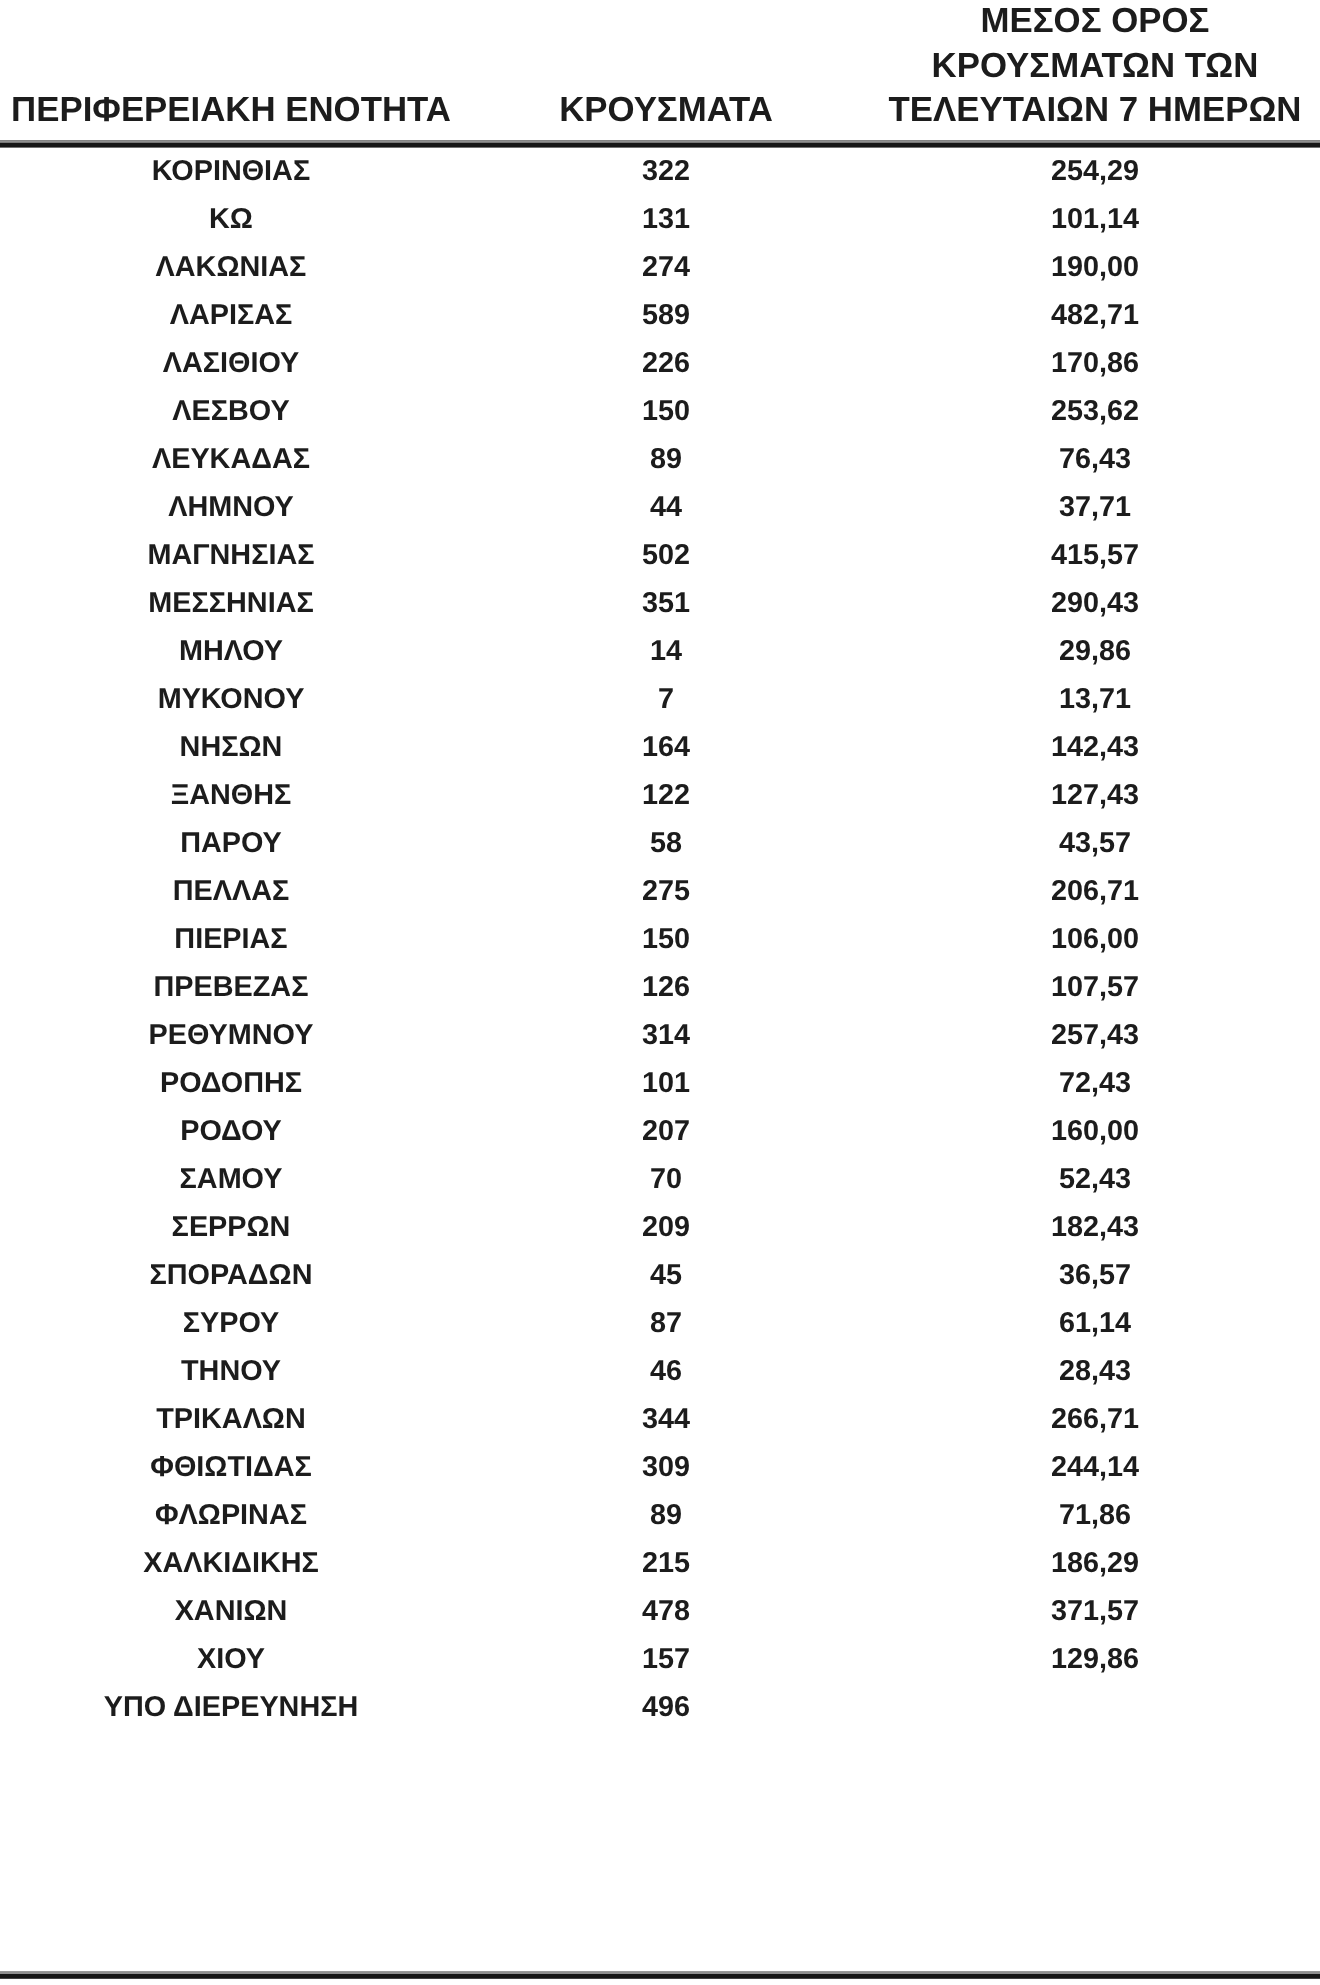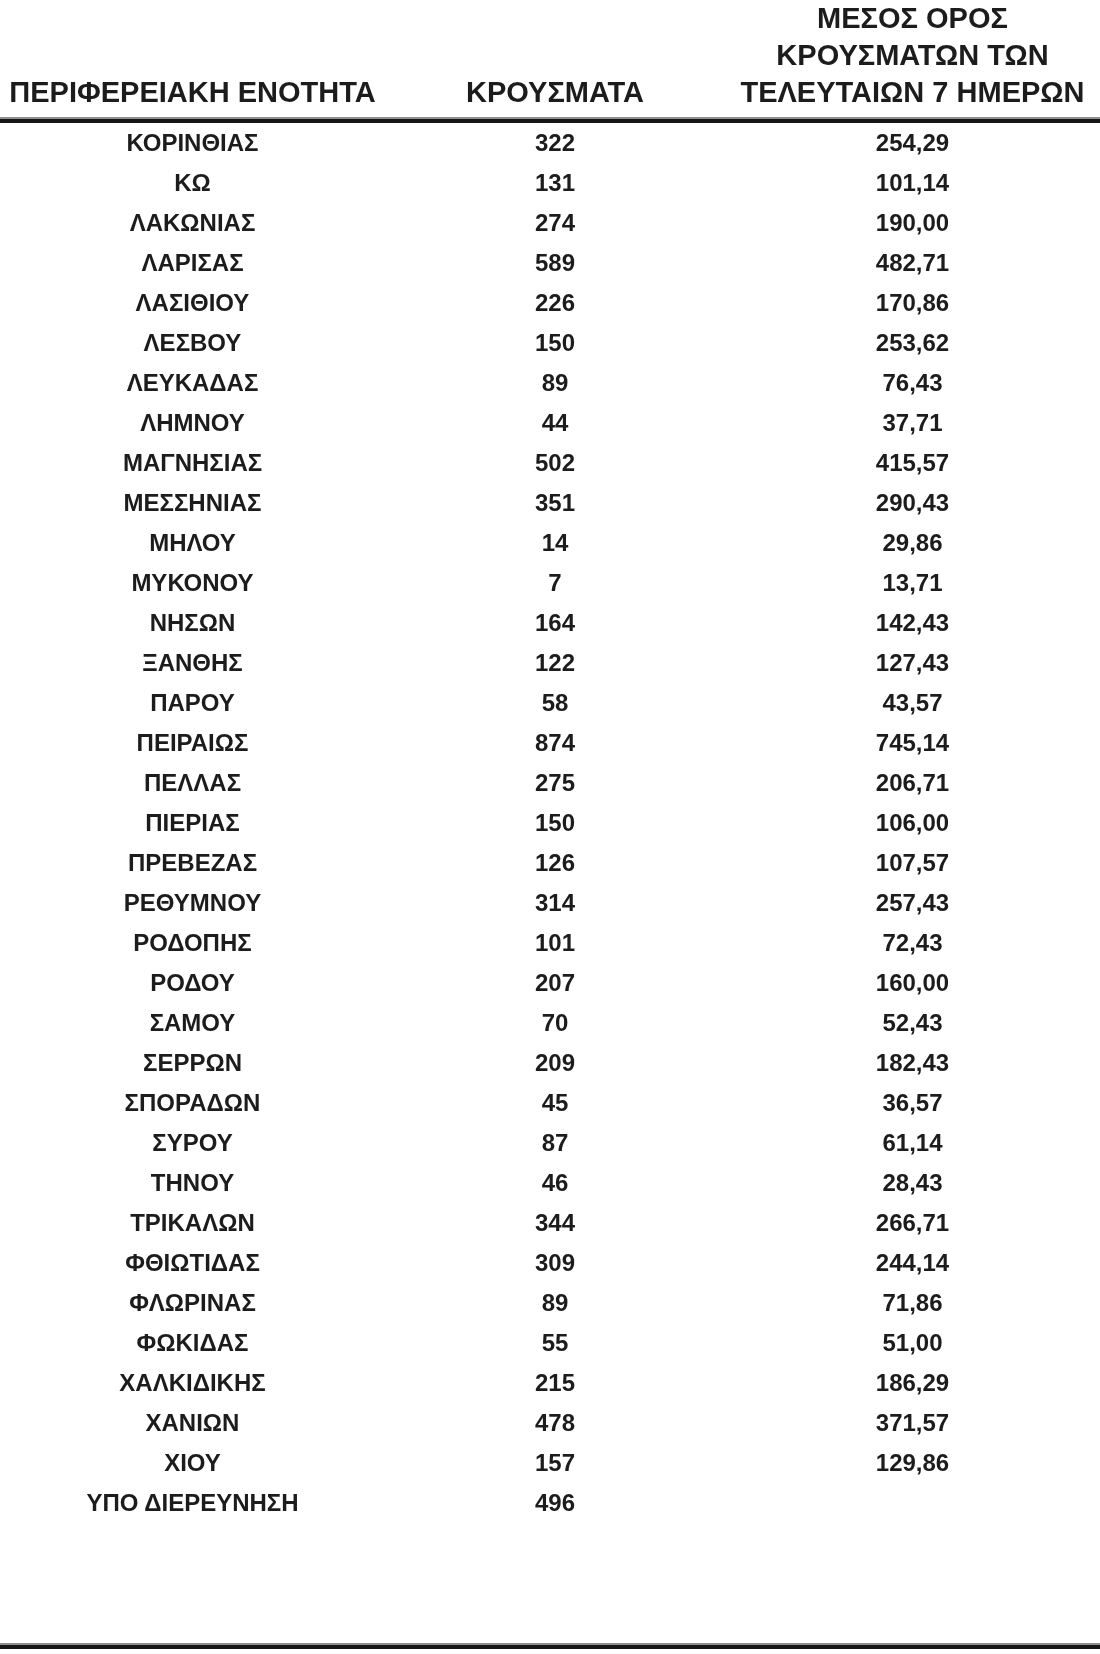--- a/index.html
+++ b/index.html
@@ -164,25 +164,20 @@
     <td>ΞΑΝΘΗΣ</td>
     <td>122</td>
     <td>127,43</td>
   </tr>
         <tr>
     <td>ΠΑΡΟΥ</td>
     <td>58</td>
     <td>43,57</td>
   </tr>
         <tr>
-    <td>ΠΕΙΡΑΙΩΣ</td>
-    <td>874</td>
-    <td>745,14</td>
-  </tr>
-        <tr>
     <td>ΠΕΛΛΑΣ</td>
     <td>275</td>
     <td>206,71</td>
   </tr>
         <tr>
     <td>ΠΙΕΡΙΑΣ</td>
     <td>150</td>
     <td>106,00</td>
   </tr>
         <tr>
@@ -239,25 +234,20 @@
     <td>ΦΘΙΩΤΙΔΑΣ</td>
     <td>309</td>
     <td>244,14</td>
   </tr>
         <tr>
     <td>ΦΛΩΡΙΝΑΣ</td>
     <td>89</td>
     <td>71,86</td>
   </tr>
         <tr>
-    <td>ΦΩΚΙΔΑΣ</td>
-    <td>55</td>
-    <td>51,00</td>
-  </tr>
-        <tr>
     <td>ΧΑΛΚΙΔΙΚΗΣ</td>
     <td>215</td>
     <td>186,29</td>
   </tr>
         <tr>
     <td>ΧΑΝΙΩΝ</td>
     <td>478</td>
     <td>371,57</td>
   </tr>
         <tr>

